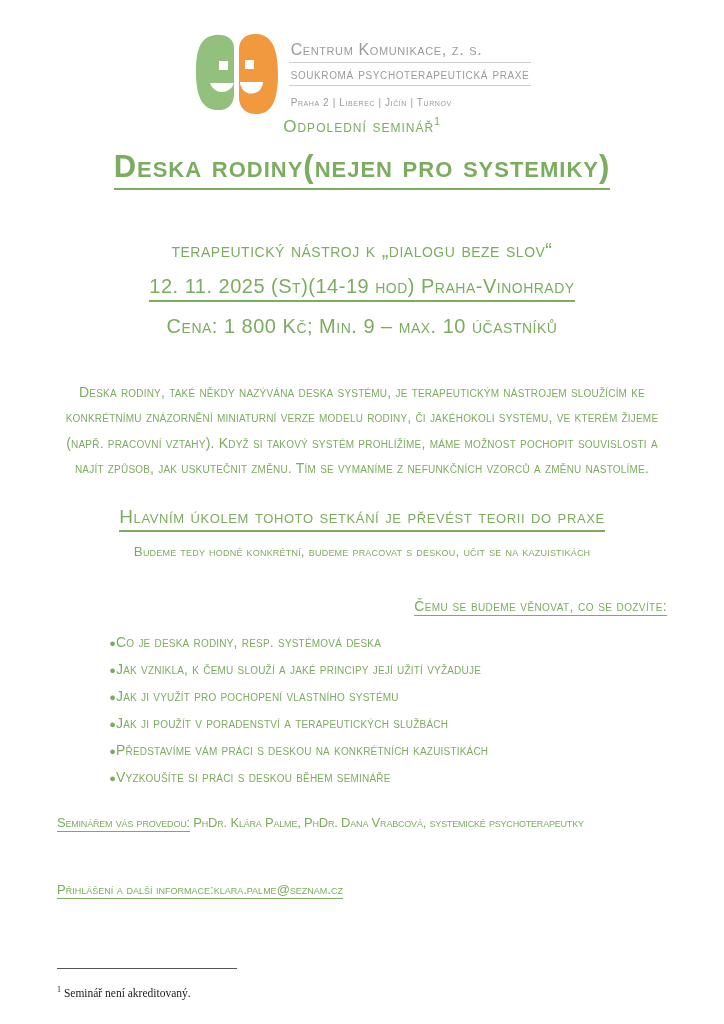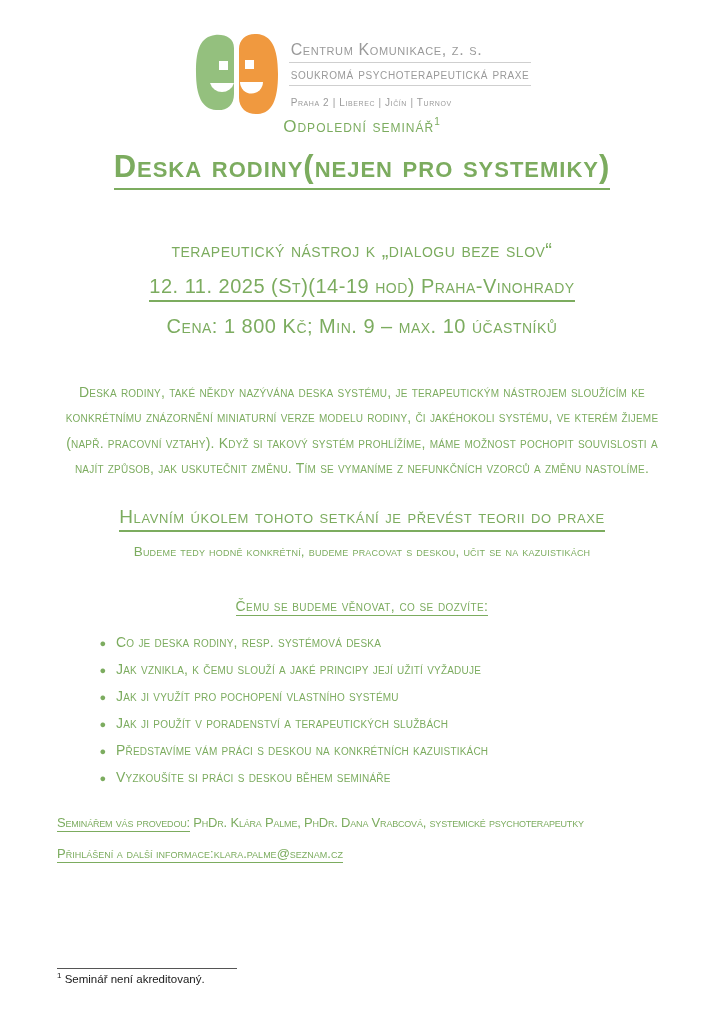--- a/index.html
+++ b/index.html
@@ -38,38 +38,38 @@
   .details{margin-top:48px;line-height:1.2;}
   .detail-line{font-size:20px;letter-spacing:.5px;margin-top:12px;white-space:nowrap;}
   .detail-line:first-child{margin-top:0;}
   .underlined{display:inline-block;border-bottom:2px solid var(--green);padding-bottom:2px;}
   .intro{margin:42px auto 0;max-width:648px;font-size:14px;line-height:1.82;letter-spacing:.2px;}
   .goal-heading-wrap{margin-top:24px;}
   .goal-heading{display:inline-block;font-size:19px;letter-spacing:.6px;border-bottom:2px solid var(--green);padding-bottom:2px;white-space:nowrap;}
   .goal-sub{margin-top:12px;font-size:13.5px;letter-spacing:.2px;white-space:nowrap;}
 
   
-  .agenda{margin-top:38px;text-align:center;}
+  .agenda{margin-top:38px;text-align:right;}
   .agenda-heading{display:inline-block;font-size:14px;letter-spacing:.4px;border-bottom:1.5px solid var(--green);padding-bottom:1px;}
   .agenda-list{list-style:none;margin-top:18px;}
   .agenda-list li{display:flex;align-items:baseline;margin-bottom:11px;font-size:14px;letter-spacing:.2px;}
   .dot{flex:0 0 auto;width:26px;margin-left:33px;color:var(--green);font-size:11px;}
   .li-text{color:var(--green);font-variant:small-caps;}
 
   
   .presenters{margin-top:30px;font-size:13px;letter-spacing:-.2px;white-space:nowrap;text-align:left;}
   .label-underline{border-bottom:1.5px solid var(--green);padding-bottom:1px;}
-  .contact{margin-top:16px;font-size:13px;text-align:left;}
+  .contact{margin-top:52px;font-size:13px;text-align:left;}
   .contact-inner{display:inline-block;border-bottom:1.5px solid var(--green);padding-bottom:1px;}
   .contact a{color:var(--green);text-decoration:none;}
 
   
   .footnote{position:absolute;left:57px;top:968px;}
   .footnote-rule{width:180px;border-top:1.2px solid #555;}
-  .footnote-text{margin-top:2px;font-size:11.5px;color:var(--ink);font-variant:normal;}
+  .footnote-text{margin-top:16px;font-size:11.5px;color:var(--ink);font-variant:normal;font-family:Liberation Serif, serif;}
   .footnote-text sup{font-size:8px;}
 </style>
 </head>
 <body>
 
 <div class="page">
 
   <div class="brand">
     <svg class="brand-logo" viewBox="0 0 88 84" aria-hidden="true">
       <g>

